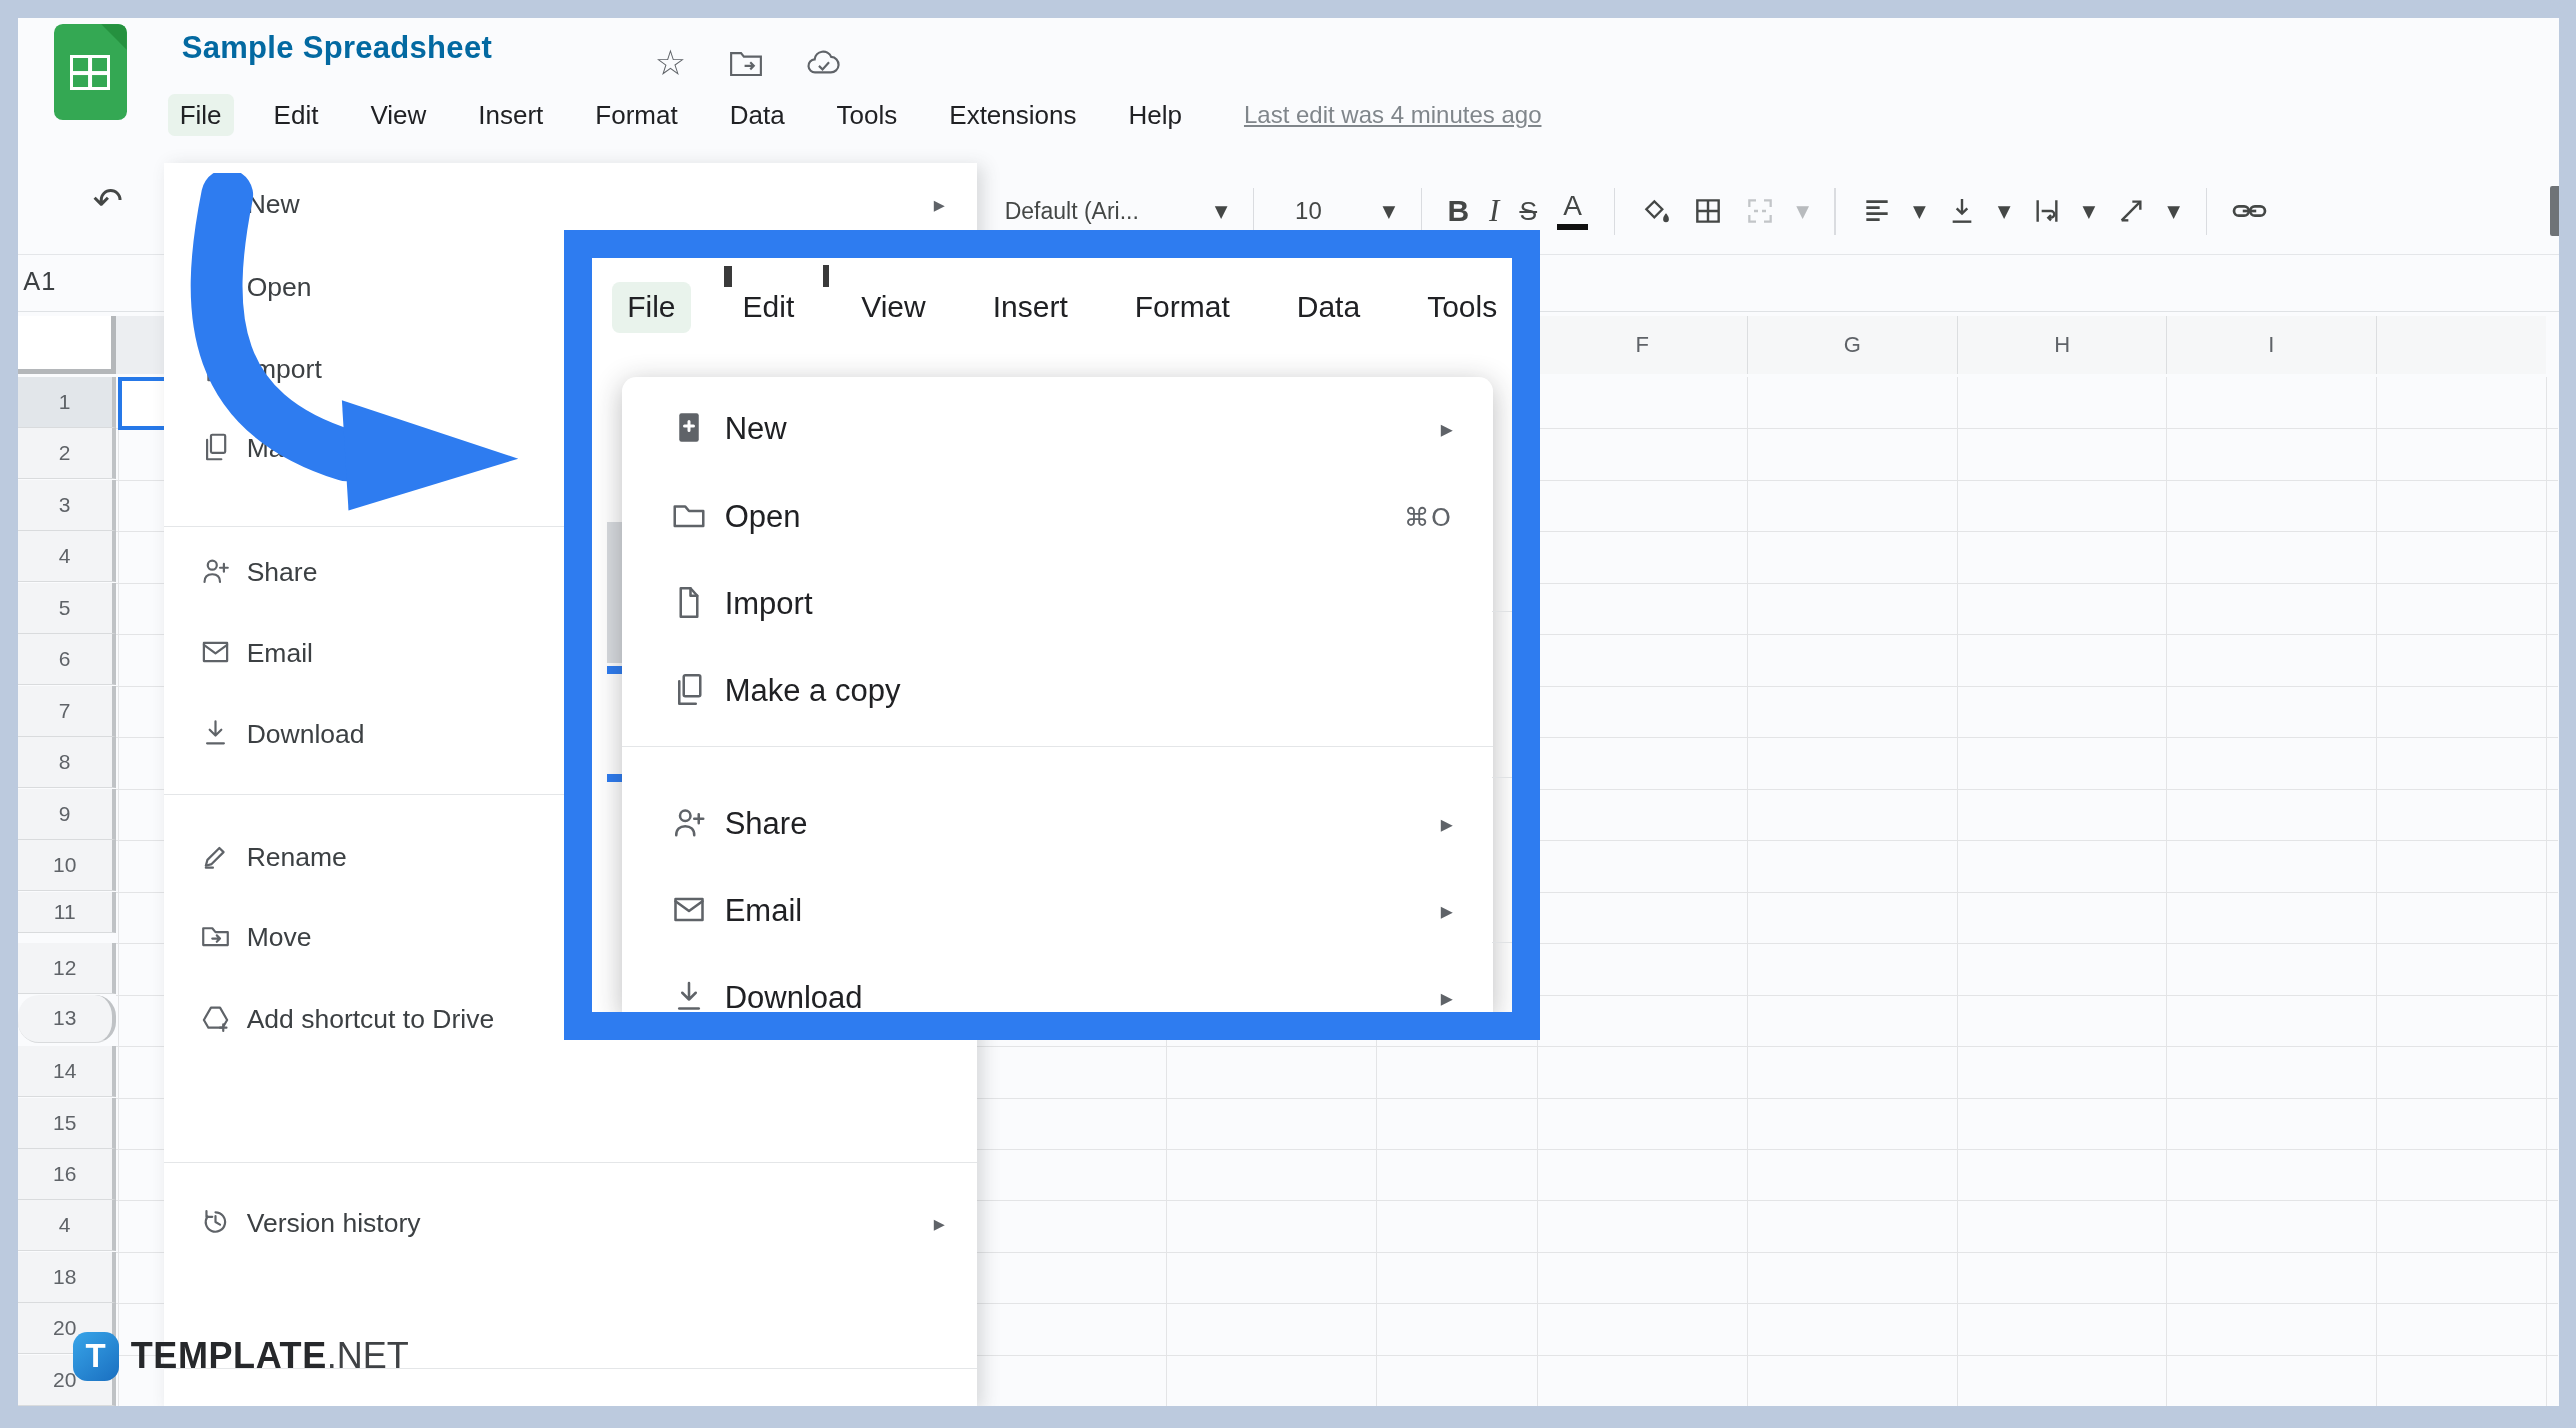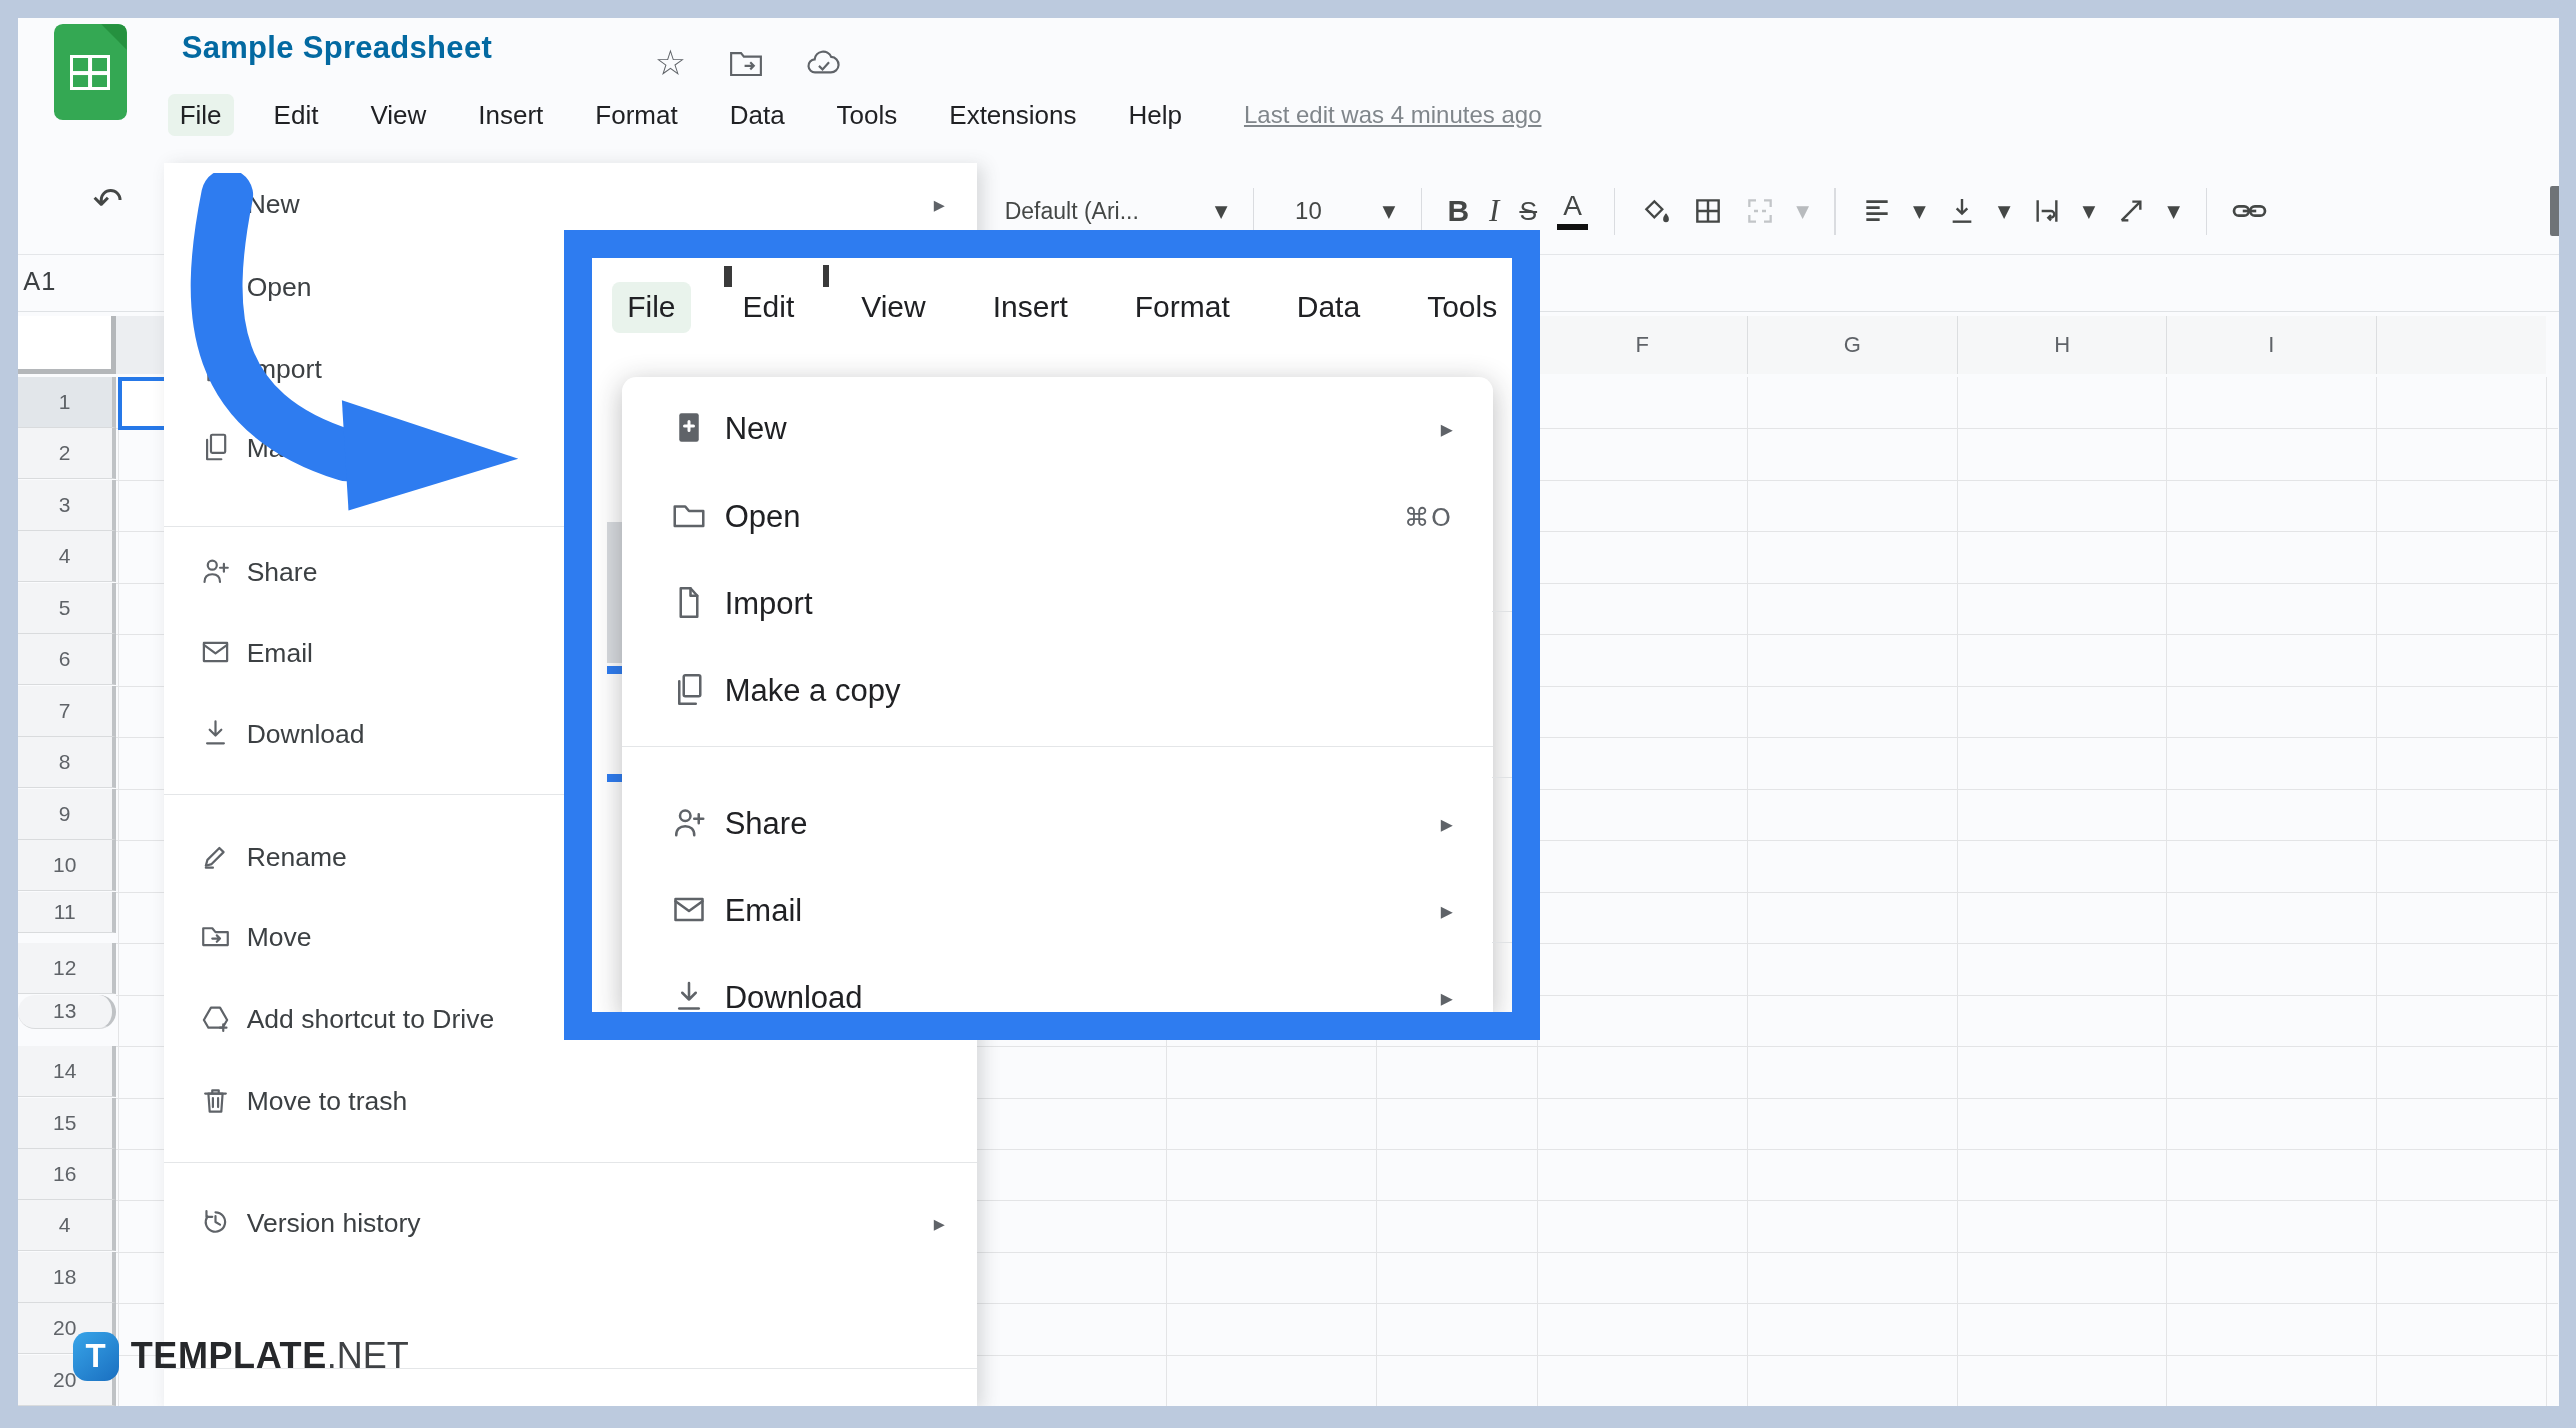--- a/index.html
+++ b/index.html
@@ -240,21 +240,21 @@
       <div class="rowhdr abs" style="top: 462px; height: 51px;">3</div>
       <div class="rowhdr abs" style="top: 513px; height: 51px;">4</div>
       <div class="rowhdr abs" style="top: 565px; height: 51px;">5</div>
       <div class="rowhdr abs" style="top: 616px; height: 51px;">6</div>
       <div class="rowhdr abs" style="top: 668px; height: 51px;">7</div>
       <div class="rowhdr abs" style="top: 719px; height: 51px;">8</div>
       <div class="rowhdr abs" style="top: 771px; height: 51px;">9</div>
       <div class="rowhdr abs" style="top: 822px; height: 51px;">10</div>
       <div class="rowhdr abs" style="top: 874px; height: 41px;">11</div>
       <div class="rowhdr abs" style="top: 925px; height: 51px;">12</div>
-      <div class="rowhdr abs" style="top: 977px; height: 34px; border-radius: 21px;">13</div>
+      <div class="rowhdr abs" style="top: 977px; height: 48px; border-radius: 21px;">13</div>
       <div class="rowhdr abs" style="top: 1028px; height: 51px;">14</div>
       <div class="rowhdr abs" style="top: 1080px; height: 51px;">15</div>
       <div class="rowhdr abs" style="top: 1131px; height: 51px;">16</div>
       <div class="rowhdr abs" style="top: 1182px; height: 51px;">4</div>
       <div class="rowhdr abs" style="top: 1234px; height: 51px;">18</div>
       <div class="rowhdr abs" style="top: 1285px; height: 51px;">20</div>
       <div class="rowhdr abs" style="top: 1337px; height: 51px;">20</div>
       <div class="abs vline" style="left: 100px;"></div>
       <div class="abs vline" style="left: 310px;"></div>
       <div class="abs vline" style="left: 519px;"></div>
@@ -354,28 +354,20 @@
           </svg></span>
         <span class="lb">Move</span>
       </div>
       <div class="m-item" style="top: 856px;">
         <span class="ic"><svg width="31" height="31" viewBox="0 0 48 48" fill="none" stroke="currentColor" stroke-width="3.4" stroke-linejoin="round" stroke-linecap="round">
             <path d="M17 8h14l11 19-7 12H13L6 27z"></path>
             <path d="M36 34v10M31 39h10"></path>
           </svg></span>
         <span class="lb">Add shortcut to Drive</span>
       </div>
-      <div class="m-item" style="top: 938px;">
-        <span class="ic"><svg width="31" height="31" viewBox="0 0 48 48" fill="none" stroke="currentColor" stroke-width="3.4" stroke-linejoin="round" stroke-linecap="round">
-            <path d="M13 14h22l-2 28H15z"></path>
-            <path d="M8 14h32M19 14v-5h10v5"></path>
-            <path d="M20 21v14M28 21v14"></path>
-          </svg></span>
-        <span class="lb">Move to trash</span>
-      </div>
       <div class="m-sep" style="top: 999px;"></div>
       <div class="m-item" style="top: 1060px;">
         <span class="ic"><svg width="31" height="31" viewBox="0 0 48 48" fill="none" stroke="currentColor" stroke-width="3.4" stroke-linejoin="round" stroke-linecap="round">
             <path d="M24 9a15 15 0 11-12.5 6.5"></path>
             <path d="M10 7v9h9"></path>
             <path d="M24 15v9l7 4"></path>
           </svg></span>
         <span class="lb">Version history</span>
         <span class="sub glyph">▸</span>
       </div>

